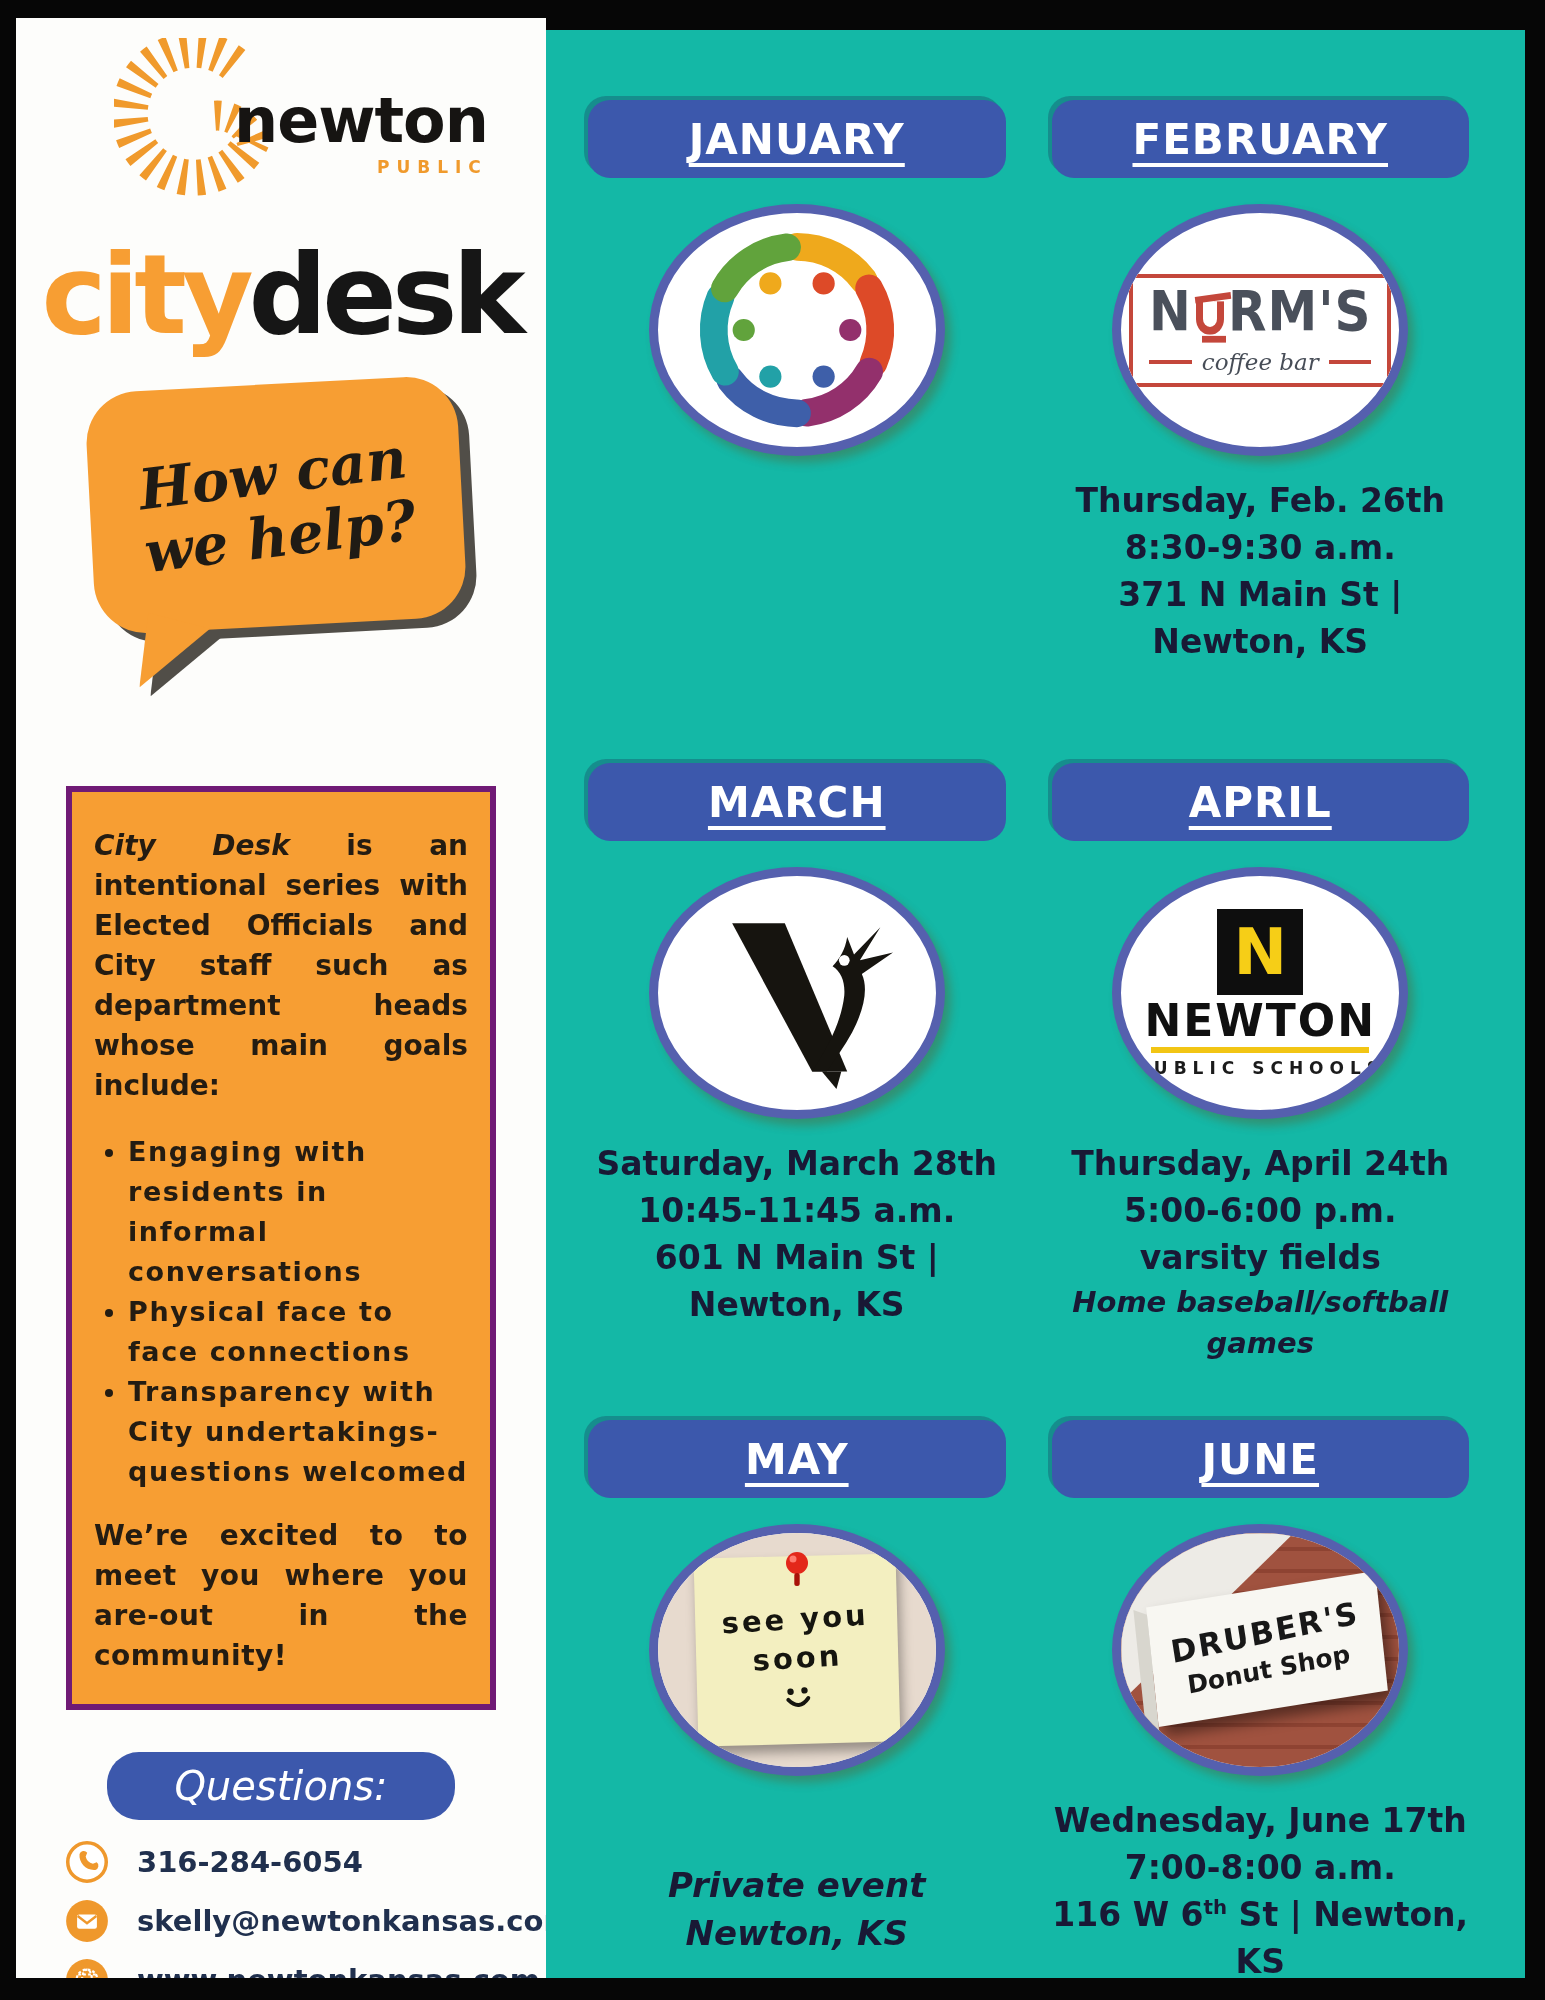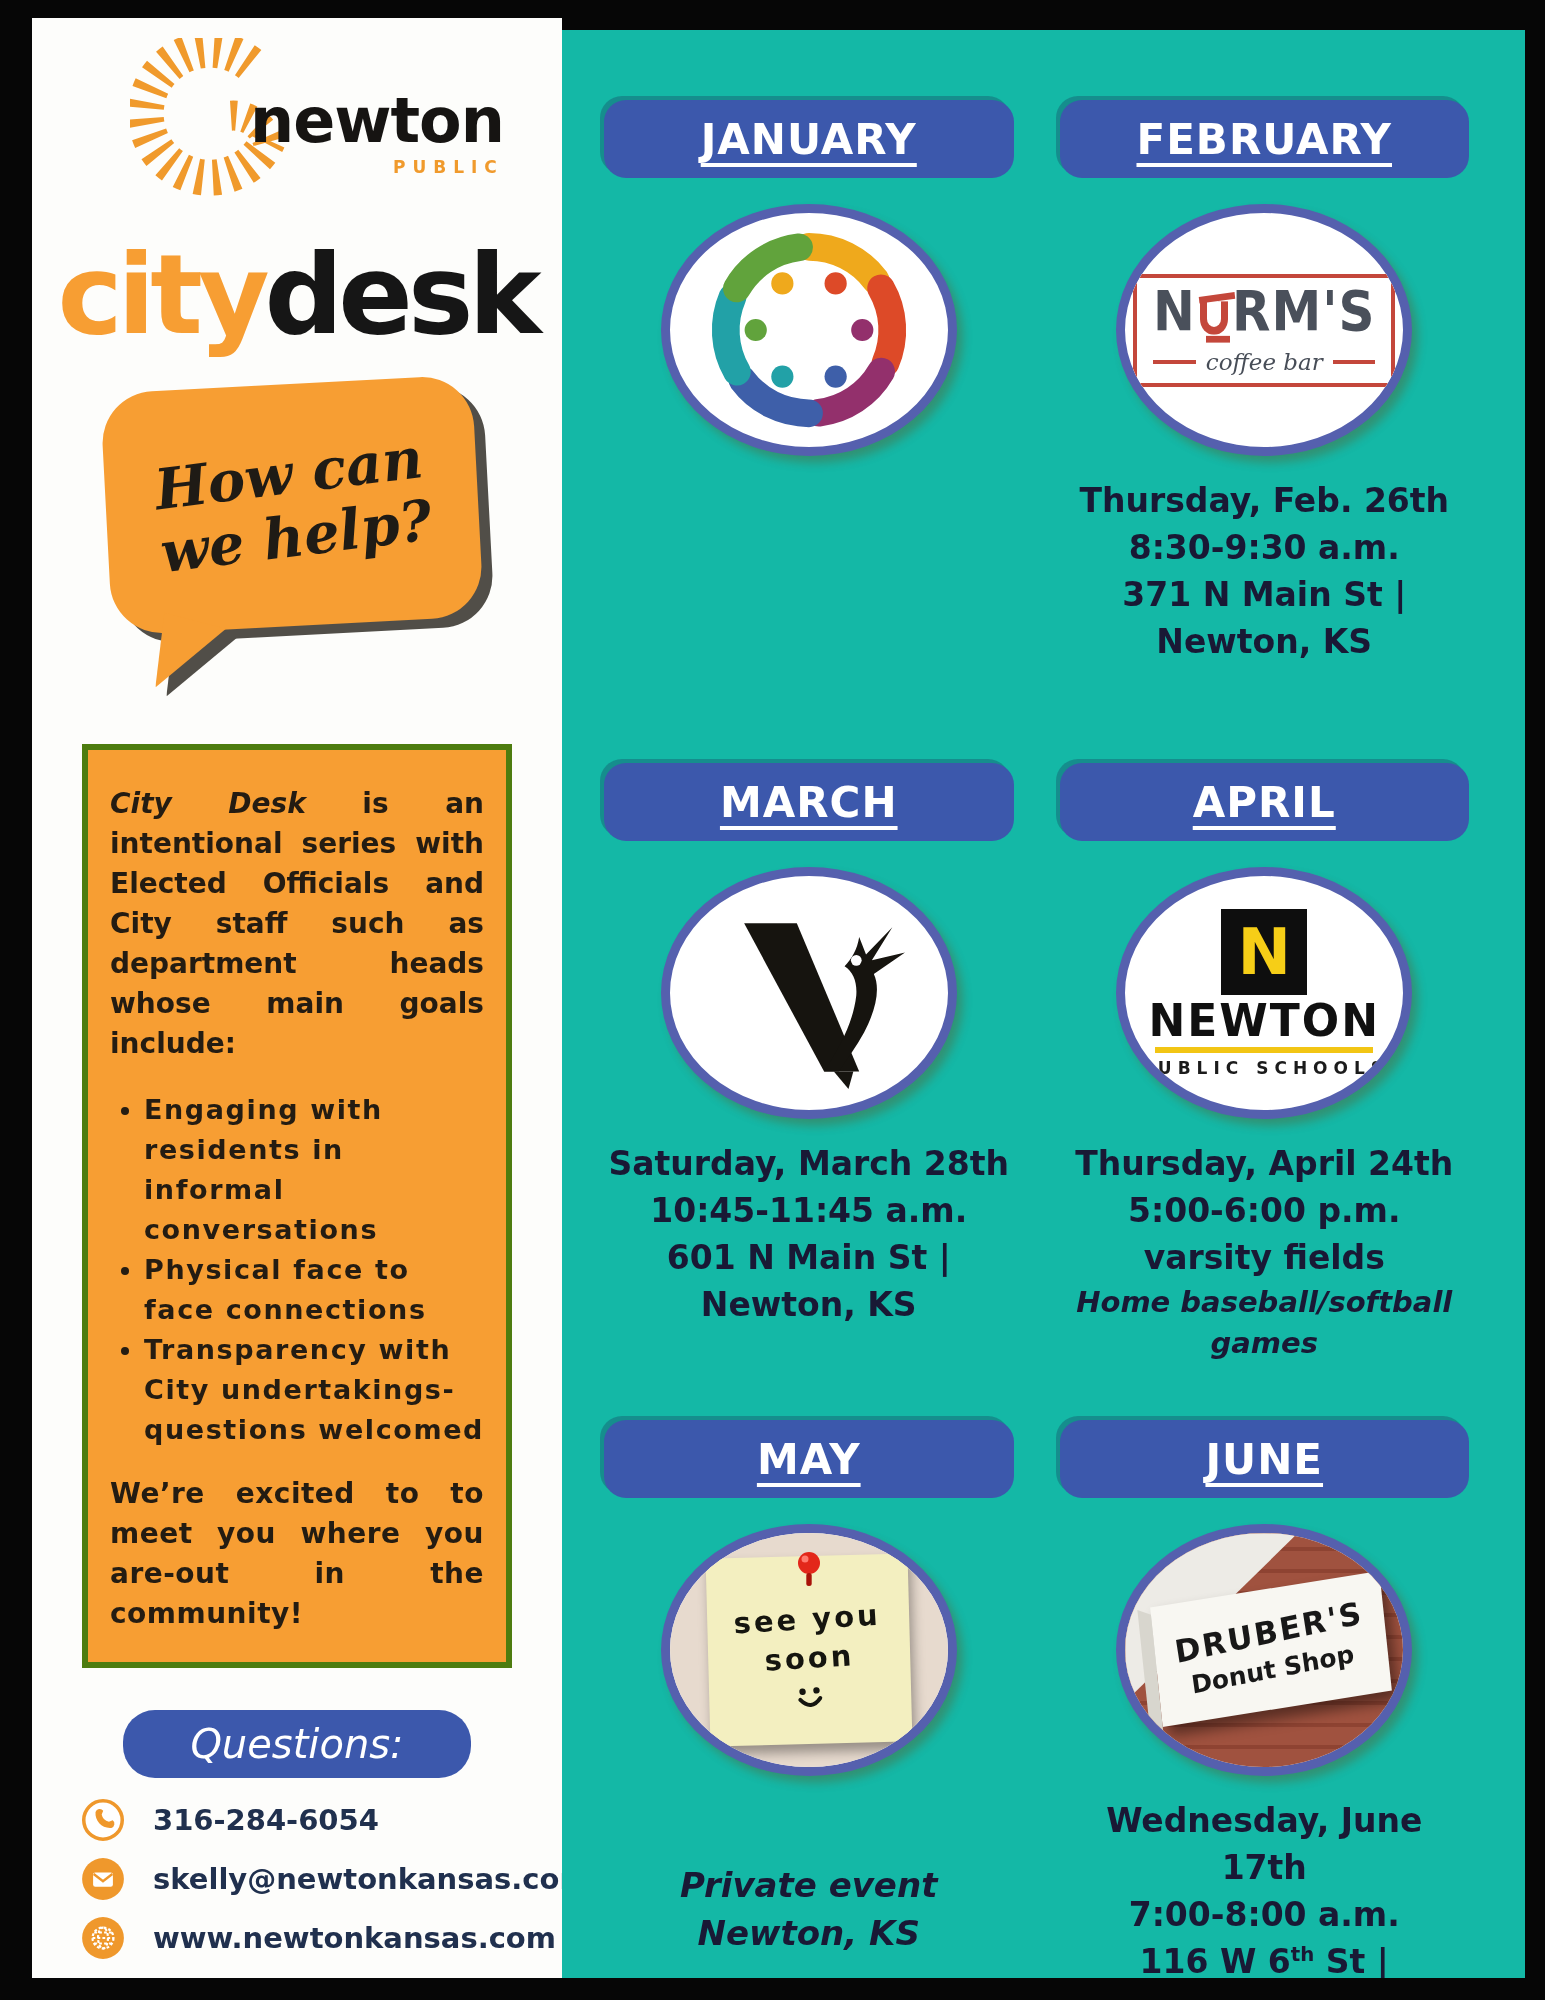--- a/index.html
+++ b/index.html
@@ -1,40 +1,40 @@
 <!DOCTYPE html>
 <html><head>
 <meta charset="utf-8">
 <style>
   html,body{margin:0;padding:0;background:#2b2b2b;}
   *{box-sizing:border-box;}
   .poster{
     width:1545px;height:2000px;margin:0 auto;background:#060606;
-    padding:18px 20px 22px 32px;font-family:"DejaVu Sans",sans-serif;
+    padding:18px 20px 22px 16px;font-family:"DejaVu Sans",sans-serif;
   }
   .inner{display:flex;width:100%;height:100%;}
   
   .left{width:530px;background:#FDFDFB;display:flex;flex-direction:column;align-items:center;overflow:hidden;}
   .logo-wrap{margin-top:14px;position:relative;width:470px;height:202px;flex:0 0 auto;}
   .spiral{position:absolute;left:68px;top:6px;}
   .logo-text{position:absolute;left:188px;top:58px;}
   .logo-name{font-size:62px;font-weight:800;color:#161412;letter-spacing:-1px;line-height:1;}
   .logo-sub{margin-top:5px;text-align:right;font-size:17px;font-weight:700;color:#F09A2C;letter-spacing:7px;}
   .brand{margin:6px 0 0 0;font-size:110px;font-weight:800;letter-spacing:-5px;line-height:1;}
   .brand-a{color:#F79E33;}
   .brand-b{color:#161616;}
   .bubble-zone{margin-top:24px;width:410px;height:302px;position:relative;flex:0 0 auto;
     filter:drop-shadow(11px 9px 0 rgba(72,68,62,.95));}
   .bubble{position:absolute;left:14px;top:10px;width:372px;height:242px;background:#F79E33;
     border-radius:52px;transform:rotate(-3deg);display:flex;align-items:center;justify-content:center;}
   .bubble::after{content:"";position:absolute;left:40px;bottom:-54px;width:92px;height:74px;
     background:#F79E33;clip-path:polygon(14% 0,80% 26%,0 100%);}
   .bubble-text{font-family:"DejaVu Serif",serif;font-style:italic;font-weight:700;font-size:56px;
     color:#1F1B15;transform:rotate(-4deg);text-align:center;line-height:1.12;}
-  .info-box{margin-top:68px;width:430px;background:#F79E33;border:6px solid #4d7c0f;
+  .info-box{margin-top:110px;width:430px;background:#F79E33;border:6px solid #701a75;
     padding:34px 22px 28px;color:#241C12;flex:0 0 auto;}
   .about{margin:0;font-size:28px;font-weight:700;line-height:1.43;text-align:justify;}
   .lead{font-style:italic;font-weight:800;}
   .goals{margin:26px 0 0 4px;padding-left:30px;}
   .goals li{font-size:27px;font-weight:700;letter-spacing:1.6px;line-height:1.48;}
   .outro{margin:24px 0 0 0;font-size:28px;font-weight:700;letter-spacing:.5px;line-height:1.43;text-align:justify;}
   .q-pill{margin-top:42px;width:348px;height:68px;background:#3C58AC;border-radius:32px;
     display:flex;align-items:center;justify-content:center;flex:0 0 auto;}
   .q-pill span{color:#fff;font-size:40px;font-weight:400;font-style:italic;}
   .contacts{margin-top:20px;width:460px;display:flex;flex-direction:column;gap:15px;padding-left:14px;}

